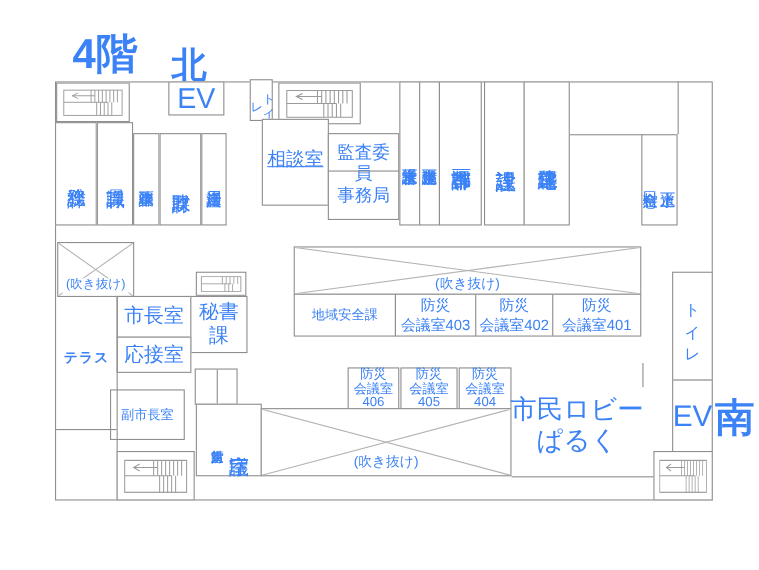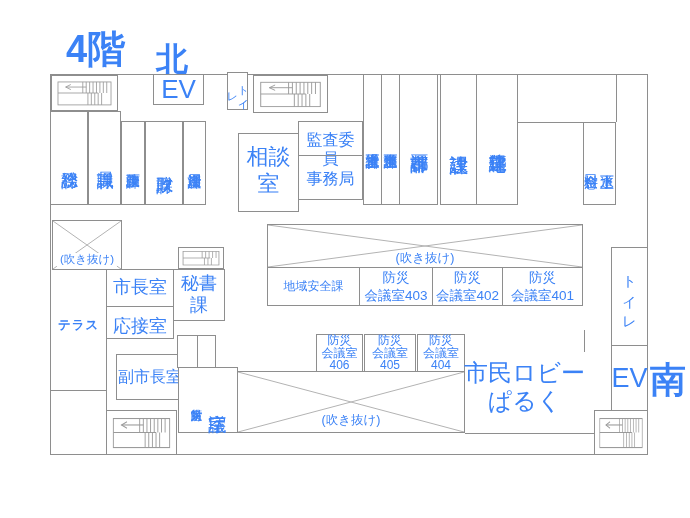--- a/index.html
+++ b/index.html
@@ -92,21 +92,21 @@
   <div class="room v" style="left:121px;top:121px;width:24px;height:84px;font-size:14px;">
     <span>企画政策課</span>
     </div>
   <div class="room v" style="left:145px;top:121px;width:38px;height:84px;font-size:17px;">
     <span>財政課</span>
     </div>
   <div class="room v" style="left:183px;top:121px;width:23px;height:84px;font-size:14px;">
     <span>資産活用課</span>
     </div>
 
-  <div class="room bottomalign" style="left:238px;top:133px;width:61px;height:79px;font-size:22px;padding-bottom:4px;">
+  <div class="room bottomalign" style="left:238px;top:108px;width:61px;height:79px;font-size:17px;padding-bottom:4px;text-decoration:underline;">
     <span>相談室</span>
     </div>
   <div class="room bottomalign pre" style="left:298px;top:121px;width:65px;height:79px;font-size:16px;padding-bottom:3px;">
     <span class="pre">監査委員
 事務局</span></div>
   <div class="wall" style="left:298px;top:155px;width:65px;height:1px;"></div>
 
   <div class="room v" style="left:363px;top:74px;width:19px;height:131px;font-size:14px;padding-top:6px;">
     <span>上下水道経営課</span>
     </div>
@@ -172,24 +172,24 @@
         <line x1="56" y1="20" x2="56" y2="34"></line>
     </svg>
   </div>
 
   <div class="room" style="left:106px;top:269px;width:68px;height:38px;font-size:18px;">
     <span>市長室</span>
     </div>
   <div class="room" style="left:173px;top:269px;width:52px;height:52px;font-size:18px;">
     <span>秘書課</span>
     </div>
-  <div class="room" style="left:106px;top:306px;width:68px;height:33px;font-size:18px;align-items:flex-end;">
+  <div class="room" style="left:106px;top:306px;width:68px;height:33px;font-size:18px;">
     <span>応接室</span>
     </div>
-  <div class="room" style="left:116px;top:354px;width:68px;height:46px;font-size:16px;">
+  <div class="room" style="left:100px;top:354px;width:68px;height:46px;font-size:12px;">
     <span>副市長室</span>
     </div>
 
   <div class="abs big" style="left:58px;top:317px;font-size:12.5px;letter-spacing:1px;">テラス</div>
   <div class="wall" style="left:106px;top:269px;width:1px;height:186px;"></div>
   <div class="wall" style="left:51px;top:390px;width:55px;height:1px;"></div>
 
   <div class="room" style="left:177px;top:335px;width:39px;height:33px;">
     <div class="wall" style="left:19px;top:0;width:1px;height:31px;"></div>
   </div>

